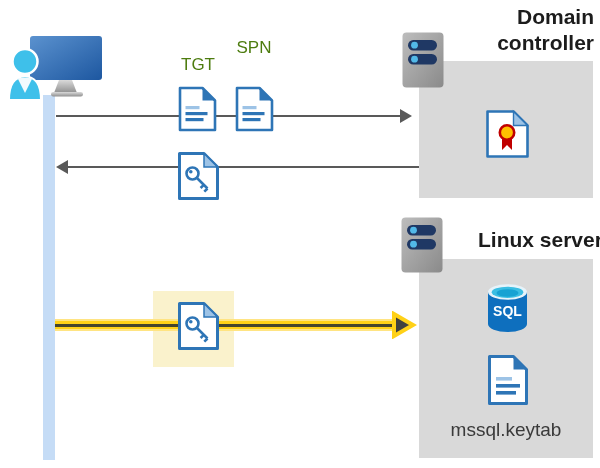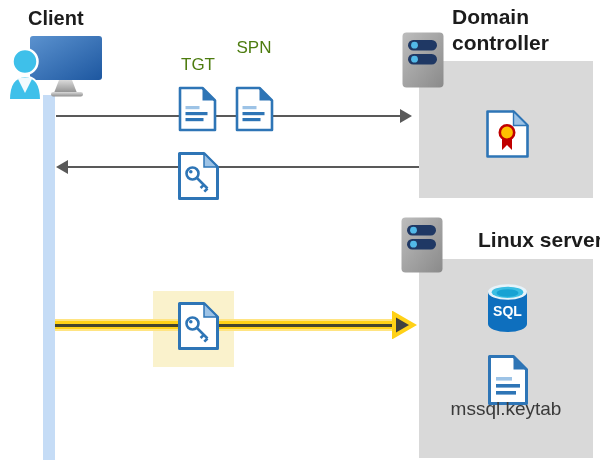--- a/index.html
+++ b/index.html
@@ -49,21 +49,20 @@
   <div class="abs head-right z2" style="left:400px;top:109px;"></div>
 
   <div class="abs hline z2" style="left:66px;top:166px;width:353px;"></div>
   <div class="abs head-left z2" style="left:56px;top:160px;"></div>
 
   <div class="abs yellow-band z2" style="left:55px;top:319px;width:343px;"></div>
   <svg class="abs z2" style="left:391px;top:311px;" width="26" height="28" viewBox="0 0 26 28">
     <polygon points="3,3 22,14 3,25" fill="#3F3F3F" stroke="#FFD117" stroke-width="4" stroke-linejoin="miter"></polygon>
   </svg>
 
-  <div class="abs title client-title z4" style="left:28px;top:5px;">Client</div>
   <svg class="abs z3" style="left:8px;top:30px;" width="100" height="70" viewBox="0 0 100 70">
     <defs>
       <linearGradient id="g-mon" x1="0" y1="0" x2="1" y2="1">
         <stop offset="0" stop-color="#5B92CF"></stop>
           <stop offset="1" stop-color="#1D57A0"></stop>
       </linearGradient>
       <linearGradient id="g-stand" x1="0" y1="0" x2="0" y2="1">
         <stop offset="0" stop-color="#DADADA"></stop>
           <stop offset="1" stop-color="#8F8F8F"></stop>
       </linearGradient>
@@ -117,21 +116,21 @@
         <stop offset="0" stop-color="#BDBDBD"></stop>
           <stop offset="1" stop-color="#8A8A8A"></stop>
       </linearGradient>
     </defs>
     <rect x="0.5" y="0.5" width="41" height="55" rx="4" fill="url(#g-srv1)"></rect>
     <rect x="6" y="8" width="29" height="10.5" rx="5.25" fill="#1F3864"></rect>
     <circle cx="12.5" cy="13.2" r="3.4" fill="#52B9E8"></circle>
     <rect x="6" y="22" width="29" height="10.5" rx="5.25" fill="#1F3864"></rect>
     <circle cx="12.5" cy="27.2" r="3.4" fill="#52B9E8"></circle>
   </svg>
-  <div class="abs title z4" style="left:452px;top:4px;width:142px;">Domain controller</div>
+  <div class="abs title z4" style="left:452px;top:4px;width:142px;text-align:right;">Domain controller</div>
 
   <svg class="abs z3" style="left:485px;top:109px;" width="45" height="50" viewBox="0 0 45 50">
     <path d="M2.5,2.5 H28.5 L42.5,16.5 V47.5 H2.5 Z" fill="#FFFFFF" stroke="#2E75B6" stroke-width="2.6" stroke-linejoin="round"></path>
     <polygon points="28.5,2.5 42.5,16.5 28.5,16.5" fill="#9DC3E6" stroke="#2E75B6" stroke-width="1.4"></polygon>
     <path d="M17,27 V41 L22,36 L27,41 V27 Z" fill="#C00000"></path>
     <circle cx="22" cy="23.5" r="7.2" fill="#FFC000" stroke="#C00000" stroke-width="2.6"></circle>
   </svg>
 
   <svg class="abs z3" style="left:401px;top:217px;" width="42" height="56" viewBox="0 0 42 56">
     <defs>
@@ -156,15 +155,15 @@
     <text x="21.5" y="33" text-anchor="middle" font-family="Liberation Sans, sans-serif" font-size="14" font-weight="bold" fill="#FFFFFF">SQL</text>
   </svg>
 
   <svg class="abs z3" style="left:487px;top:354px;" width="42" height="52" viewBox="0 0 42 52">
     <path d="M2.5,2.5 H26.5 L39.5,15.5 V49.5 H2.5 Z" fill="#FFFFFF" stroke="#2E75B6" stroke-width="3" stroke-linejoin="round"></path>
     <polygon points="26.5,2.5 39.5,15.5 26.5,15.5" fill="#2E75B6"></polygon>
     <rect x="9" y="23" width="16" height="3.6" fill="#9DC3E6"></rect>
     <rect x="9" y="30" width="24" height="3.6" fill="#2E75B6"></rect>
     <rect x="9" y="37" width="20" height="3.6" fill="#2E75B6"></rect>
   </svg>
-  <div class="abs keytab-label z4" style="left:426px;top:398px;width:160px;">mssql.keytab</div>
+  <div class="abs keytab-label z4" style="left:426px;top:419px;width:160px;">mssql.keytab</div>
 
 </div>
 
 </body></html>

